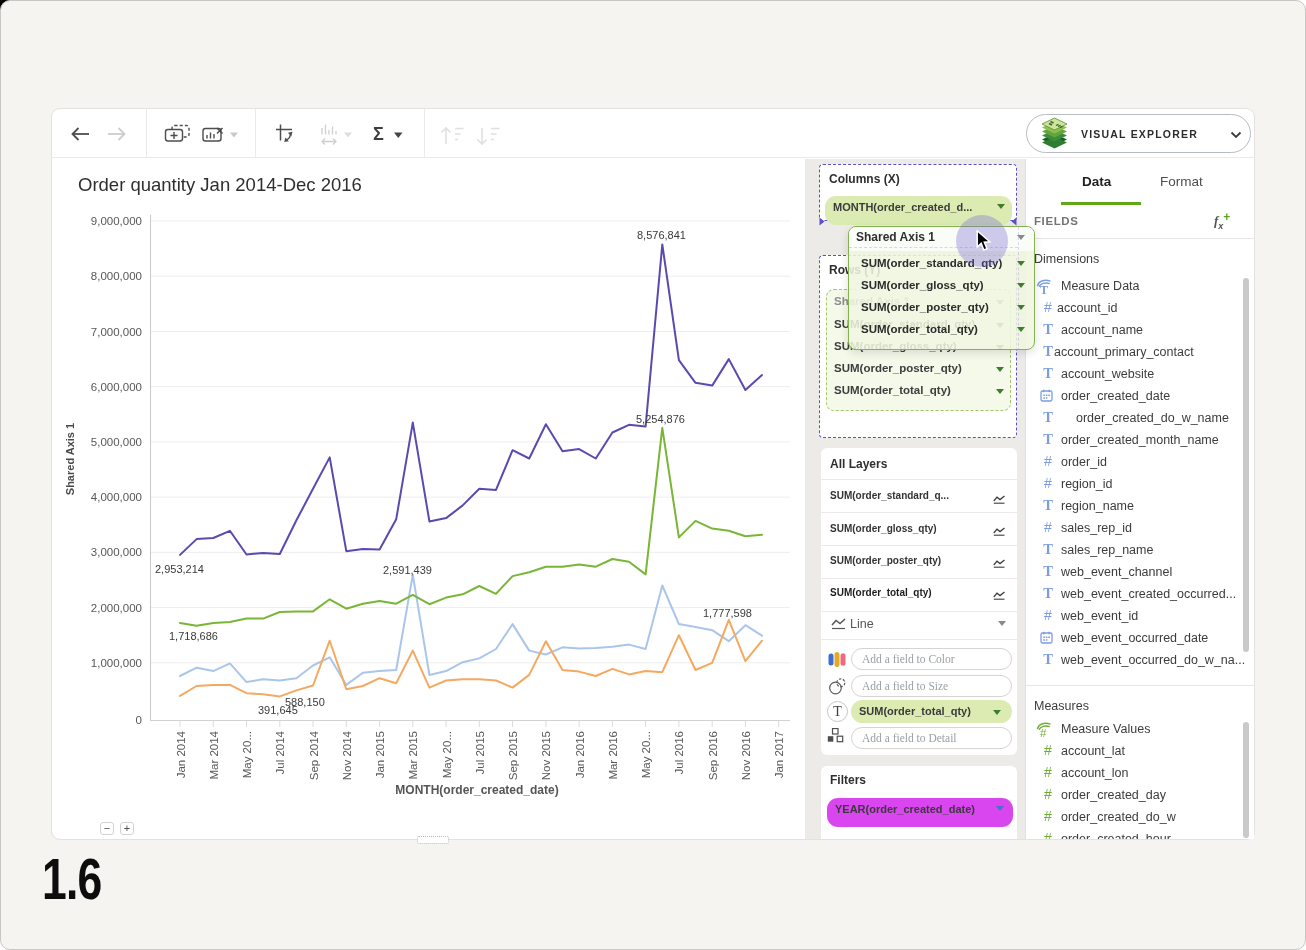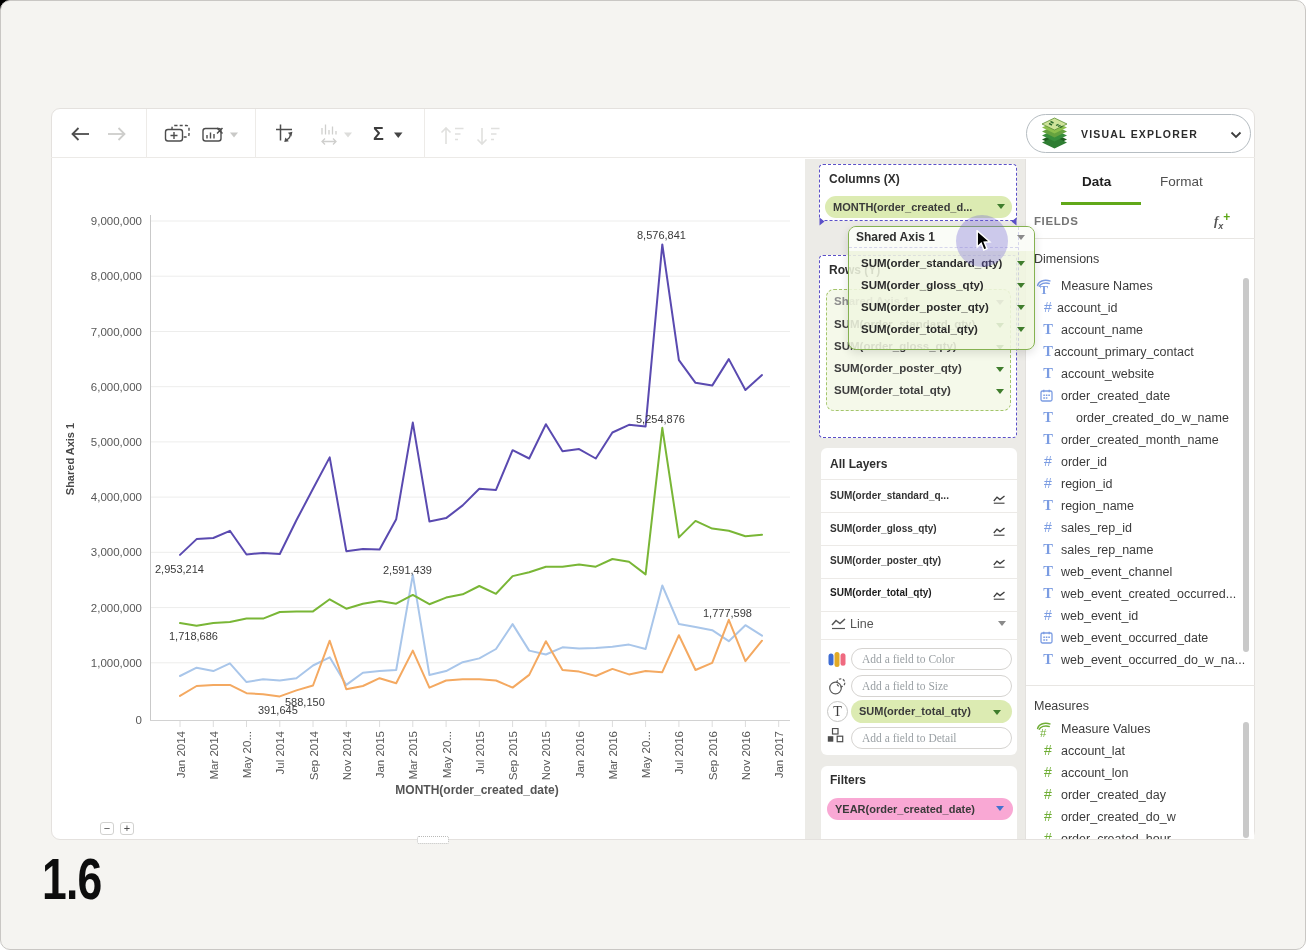--- a/index.html
+++ b/index.html
@@ -11,23 +11,23 @@
 .abs{position:absolute;}
 
 #toolbar{position:absolute;left:51px;top:108px;width:1204px;height:50px;border-bottom:1px solid #eceae7;}
 .tdiv{position:absolute;top:109px;width:1px;height:49px;background:#edebe8;}
 
 #midstrip{position:absolute;left:805px;top:159px;width:220px;height:680px;background:#ecebe7;}
 
 #fieldpanel{position:absolute;left:1025px;top:159px;width:229px;height:680px;background:#fff;border-left:1px solid #e3e1de;}
 .dashbox{position:absolute;border:1.5px dashed #5b50c8;border-radius:4px;background:#fff;}
 .grouplabel{font-size:12px;font-weight:bold;color:#2e2e2e;}
-.pill{position:absolute;height:22px;border-radius:11px;font-size:11px;font-weight:bold;color:#3a3a3a;line-height:22px;padding-left:8px;}
+.pill{position:absolute;height:29px;border-radius:11px;font-size:11px;font-weight:bold;color:#3a3a3a;line-height:22px;padding-left:8px;}
 .pill-green{background:#dcebb2;}
-.pill-blue{background:#f9a8d4;}
+.pill-blue{background:#d946ef;}
 .caret{position:absolute;width:0;height:0;border-left:4.5px solid transparent;border-right:4.5px solid transparent;border-top:5.5px solid #3f7d2c;}
 .caret-gray{border-top-color:#8a8a8a;}
 .caret-blue{border-top-color:#4472cf;}
 .panelcard{position:absolute;background:#fff;border-radius:6px;}
 .rowline{position:absolute;left:0;width:100%;height:1px;background:#eceae7;}
 .layerrow{position:absolute;left:9px;font-size:10px;font-weight:bold;color:#333;}
 .fieldinput{position:absolute;width:161px;height:22px;border:1px solid #d6d4d1;border-radius:11px;background:#fff;font-size:11.5px;color:#9aa0a4;line-height:20px;padding-left:10px;font-family:Liberation Serif, serif;}
 .fitem{position:absolute;font-size:12.5px;color:#3c3c3c;white-space:nowrap;}
 .ficon{position:absolute;width:18px;text-align:center;font-weight:bold;}
 </style>
@@ -106,20 +106,21 @@
     <polygon points="14.5,4.5 27,10.5 14.5,16.5 2,10.5" fill="#8cbf4d"></polygon>
     <polygon points="14.5,1 27,7 14.5,13 2,7" fill="#cfe39a" stroke="#5d8f35" stroke-width="0.8"></polygon>
     <path d="M9,6.5 l3,1.5 M10.5,4.5 l3,1.5" stroke="#2e6b2e" stroke-width="1.5"></path>
     <path d="M16,8.5 l2.5,-1.2 M18,9.5 l2.5,-1.2 M20,10.5 l2.5,-1.2" stroke="#2e6b2e" stroke-width="1.3"></path>
   </g>
 </svg>
 <div class="abs" style="left:1081px;top:128px;font-size:10.5px;font-weight:bold;letter-spacing:1.2px;color:#2b2b2b;">VISUAL EXPLORER</div>
 <svg class="abs" style="left:1229px;top:130px;" width="14" height="10" viewBox="0 0 14 10">
   <path d="M2.5,2.5 L7,7 L11.5,2.5" stroke="#3d3d3d" stroke-width="1.8" fill="none"></path>
 </svg>
+<div class="abs" style="left:78px;top:174px;font-size:18.5px;color:#2f2f2f;font-weight:500;">Order quantity Jan 2014-Dec 2016</div>
 <svg class="abs" style="left:51px;top:158px;" width="754" height="682" viewBox="51 158 754 682">
   <g stroke="#ededec" stroke-width="1">
     <line x1="150" y1="662.8" x2="790" y2="662.8"></line>
     <line x1="150" y1="607.6" x2="790" y2="607.6"></line>
     <line x1="150" y1="552.3" x2="790" y2="552.3"></line>
     <line x1="150" y1="497.1" x2="790" y2="497.1"></line>
     <line x1="150" y1="441.9" x2="790" y2="441.9"></line>
     <line x1="150" y1="386.7" x2="790" y2="386.7"></line>
     <line x1="150" y1="331.5" x2="790" y2="331.5"></line>
     <line x1="150" y1="276.2" x2="790" y2="276.2"></line>
@@ -296,21 +297,21 @@
 <div class="abs" style="left:1214px;top:213px;font-size:13px;color:#555;"><span style="font-family:'Liberation Serif',serif;font-style:italic;font-weight:bold;">f<sub style="font-size:9px;">x</sub></span><span style="color:#5da617;font-weight:bold;font-size:12px;position:relative;top:-4px;">+</span></div>
 <div class="abs" style="left:1026px;top:238px;width:229px;height:1px;background:#e8e6e3;"></div>
 <div class="abs" style="left:1034px;top:252px;font-size:12.5px;color:#3d3d3d;">Dimensions</div>
 <svg class="abs" style="left:1036px;top:278px;" width="17" height="16" viewBox="0 0 17 16">
       <g fill="none" stroke="#7b9ce2" stroke-width="1.4">
         <path d="M1.5,8.2 C2.2,3.4 8,0.8 14.5,3.2"></path>
         <path d="M3,8.8 C4.2,5.6 8.8,4 13.8,5.6"></path>
       </g>
       <text x="4" y="15.5" font-size="12" font-weight="bold" fill="#7b9ce2" style="font-family:'Liberation Serif',serif;">T</text>
     </svg>
-<div class="fitem" style="left:1061px;top:279px;">Measure Names</div>
+<div class="fitem" style="left:1061px;top:279px;">Measure Data</div>
 <div class="ficon" style="left:1039px;top:299px;color:#7b9ce2;font-size:14px;font-weight:normal;">#</div>
 <div class="fitem" style="left:1057px;top:301px;">account_id</div>
 <div class="ficon" style="left:1039px;top:321px;color:#7b9ce2;font-size:14.5px;font-weight:bold;font-family:'Liberation Serif',serif;">T</div>
 <div class="fitem" style="left:1061px;top:323px;">account_name</div>
 <div class="ficon" style="left:1039px;top:343px;color:#7b9ce2;font-size:14.5px;font-weight:bold;font-family:'Liberation Serif',serif;">T</div>
 <div class="fitem" style="left:1054px;top:345px;">account_primary_contact</div>
 <div class="ficon" style="left:1039px;top:365px;color:#7b9ce2;font-size:14.5px;font-weight:bold;font-family:'Liberation Serif',serif;">T</div>
 <div class="fitem" style="left:1061px;top:367px;">account_website</div>
 <svg class="abs" style="left:1040px;top:389px;" width="13" height="13" viewBox="0 0 13 13">
       <rect x="1" y="2" width="11" height="10" rx="1.5" fill="none" stroke="#7b9ce2" stroke-width="1.3"></rect>

